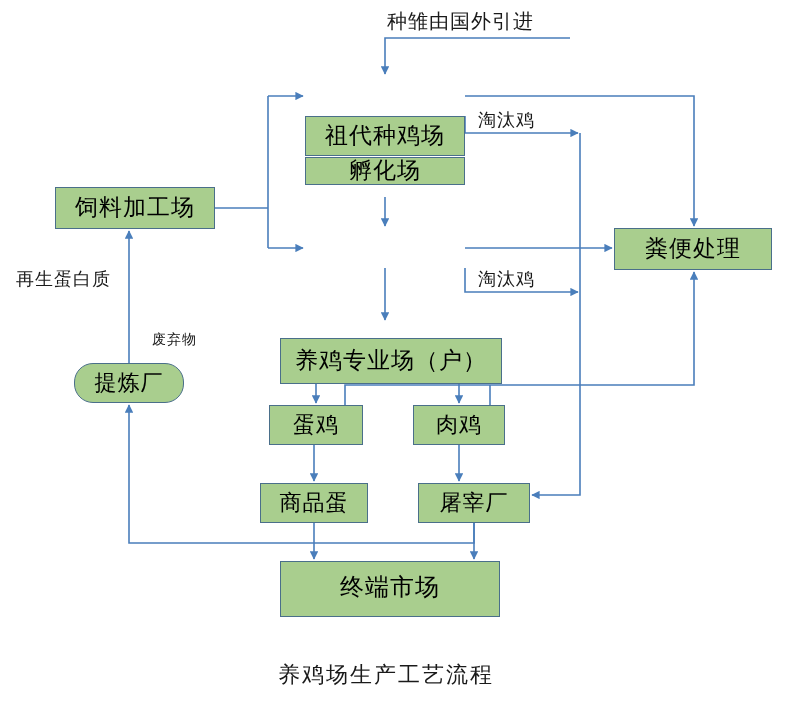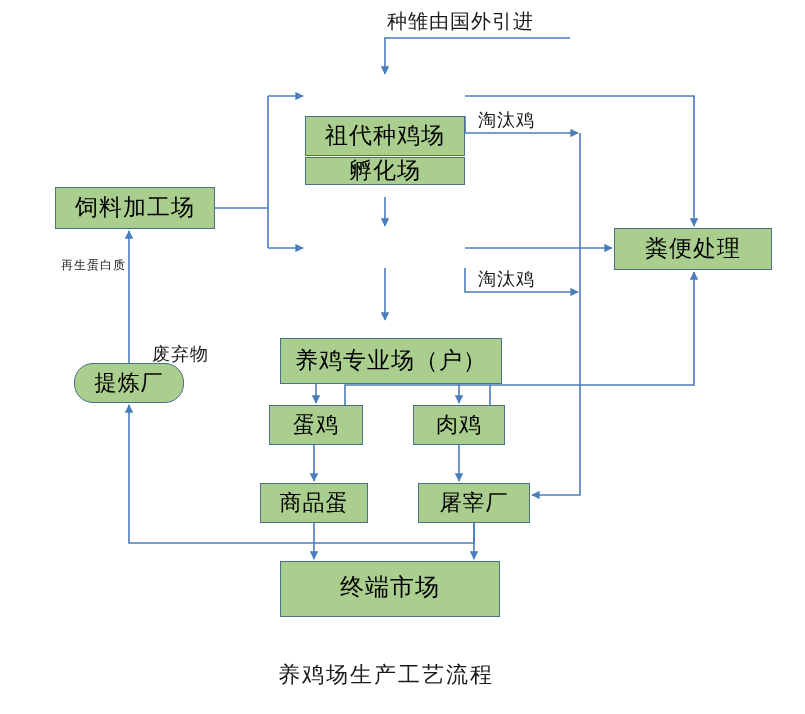--- a/index.html
+++ b/index.html
@@ -136,19 +136,19 @@
   <div class="node" style="left:418px; top:483px; width:112px; height:40px; font-size:22px;">屠宰厂</div>
 
   <div class="node" style="left:280px; top:561px; width:220px; height:56px; font-size:24px;font-family:Liberation Mono, monospace;">终端市场</div>
 
   <div class="edge-label" style="left:387px; top:8px; font-size:20px;text-align:center;">种雏由国外引进</div>
 
   <div class="edge-label" style="left:478px; top:108px; font-size:18px;">淘汰鸡</div>
 
   <div class="edge-label" style="left:478px; top:267px; font-size:18px;">淘汰鸡</div>
 
-  <div class="edge-label" style="left:16px; top:257px; font-size:12px;margin-left:45px;">再生蛋白质</div>
+  <div class="edge-label" style="left:16px; top:267px; font-size:18px;">再生蛋白质</div>
 
-  <div class="edge-label" style="left:152px; top:331px; font-size:18px;margin-top:11px;">废弃物</div>
+  <div class="edge-label" style="left:152px; top:331px; font-size:14px;">废弃物</div>
 
   <div class="caption" style="left:278px; top:660px; font-size:22px;">养鸡场生产工艺流程</div>
 
 </div>
 
 </body></html>

